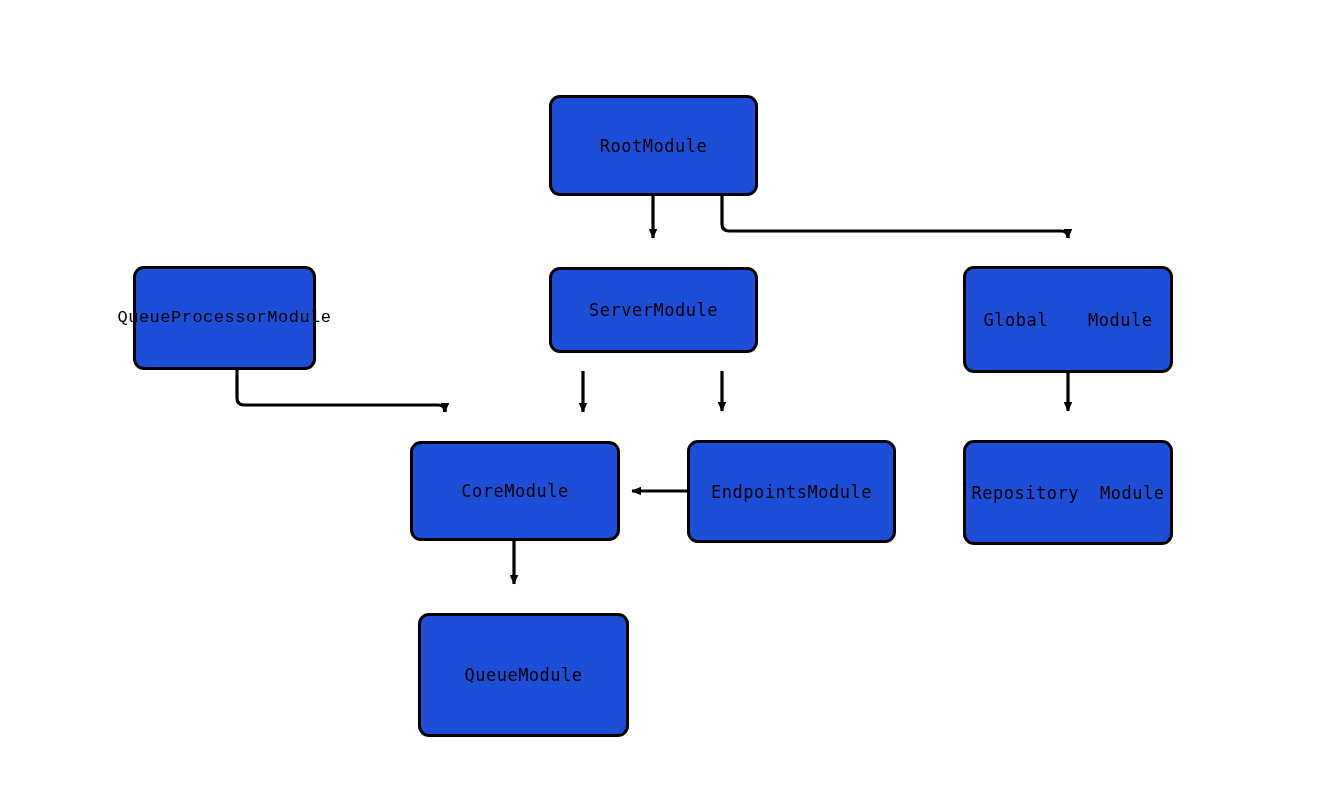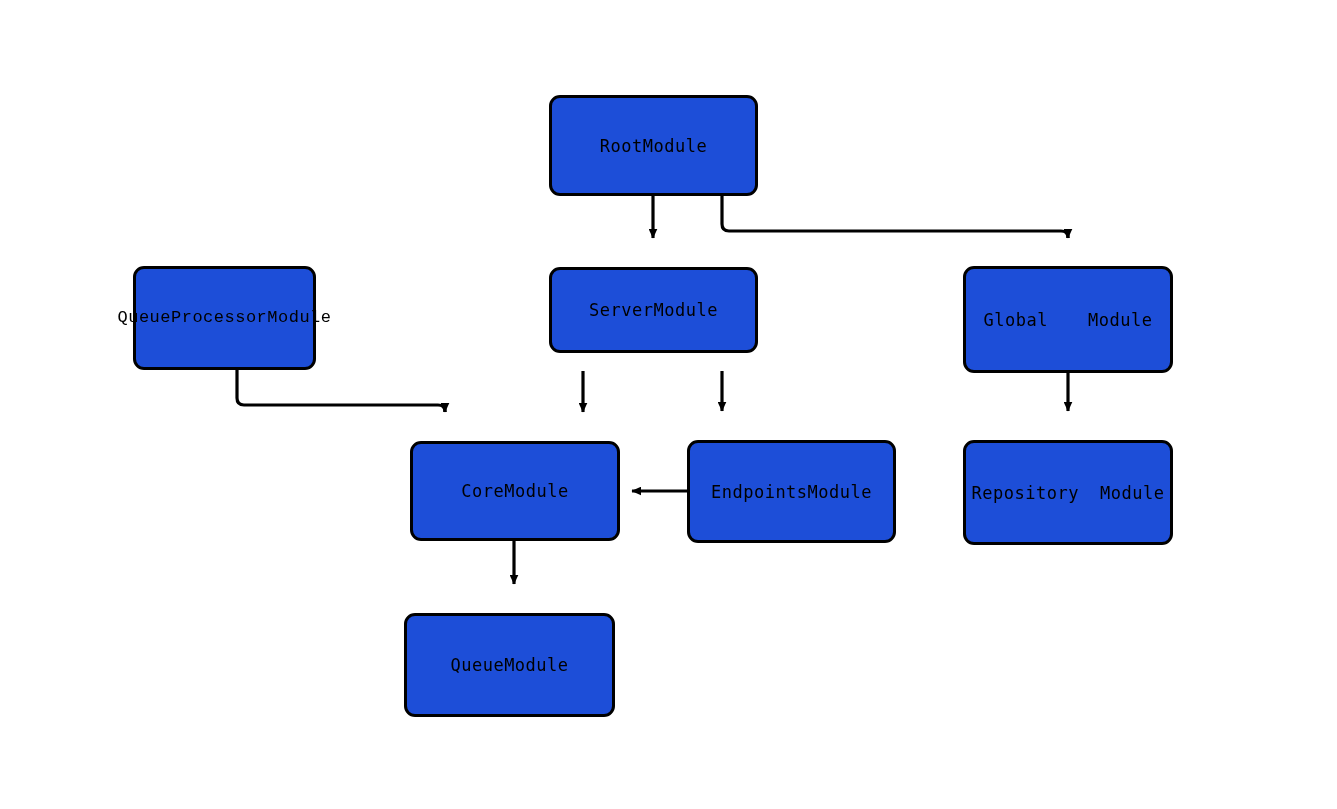--- a/index.html
+++ b/index.html
@@ -102,18 +102,18 @@
   <div class="node" style="left:687px; top:440px; width:209px; height:103px;align-items:center;">
     <div class="node-line">Endpoints</div>
     <div class="node-line">Module</div>
   </div>
 
   <div class="node" style="left:963px; top:440px; width:210px; height:105px;gap:21px;">
     <div class="node-line">Repository</div>
     <div class="node-line">Module</div>
   </div>
 
-  <div class="node" style="left:404px; top:613px; width:211px; height:104px;">
+  <div class="node" style="left:418px; top:613px; width:211px; height:124px;">
     <div class="node-line">Queue</div>
     <div class="node-line">Module</div>
   </div>
 
 </div>
 
 </body></html>

